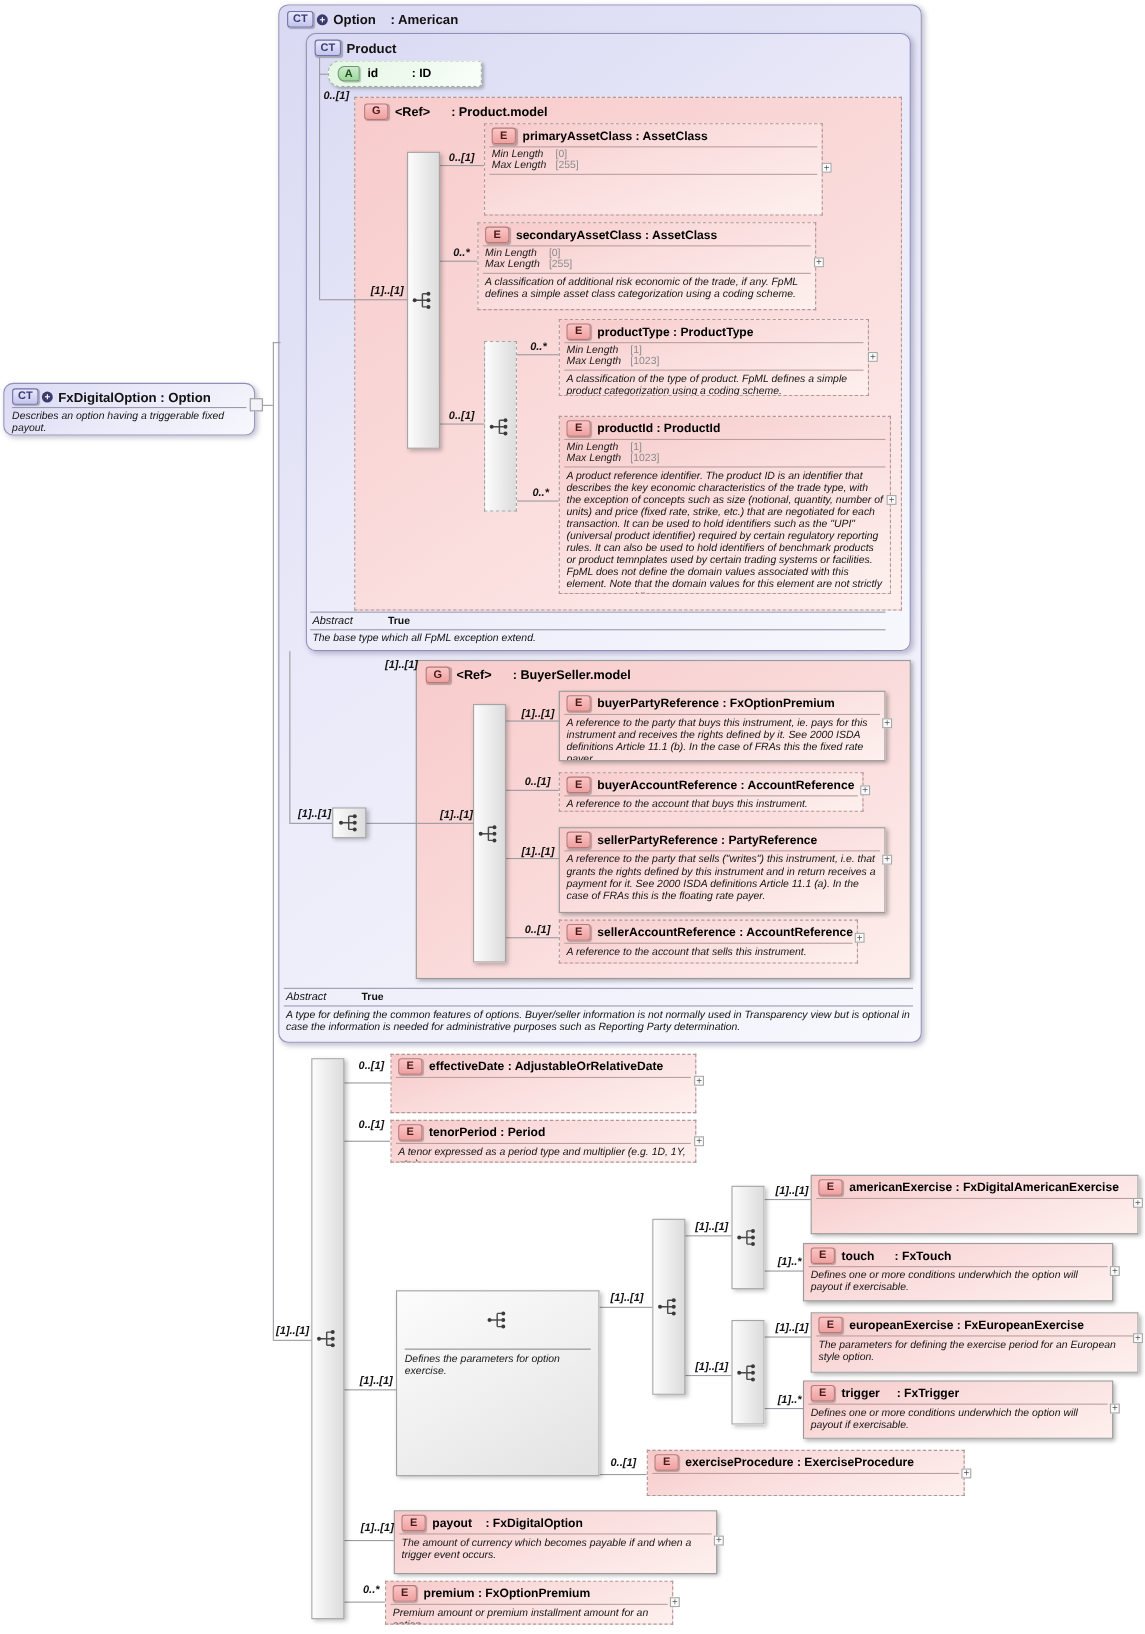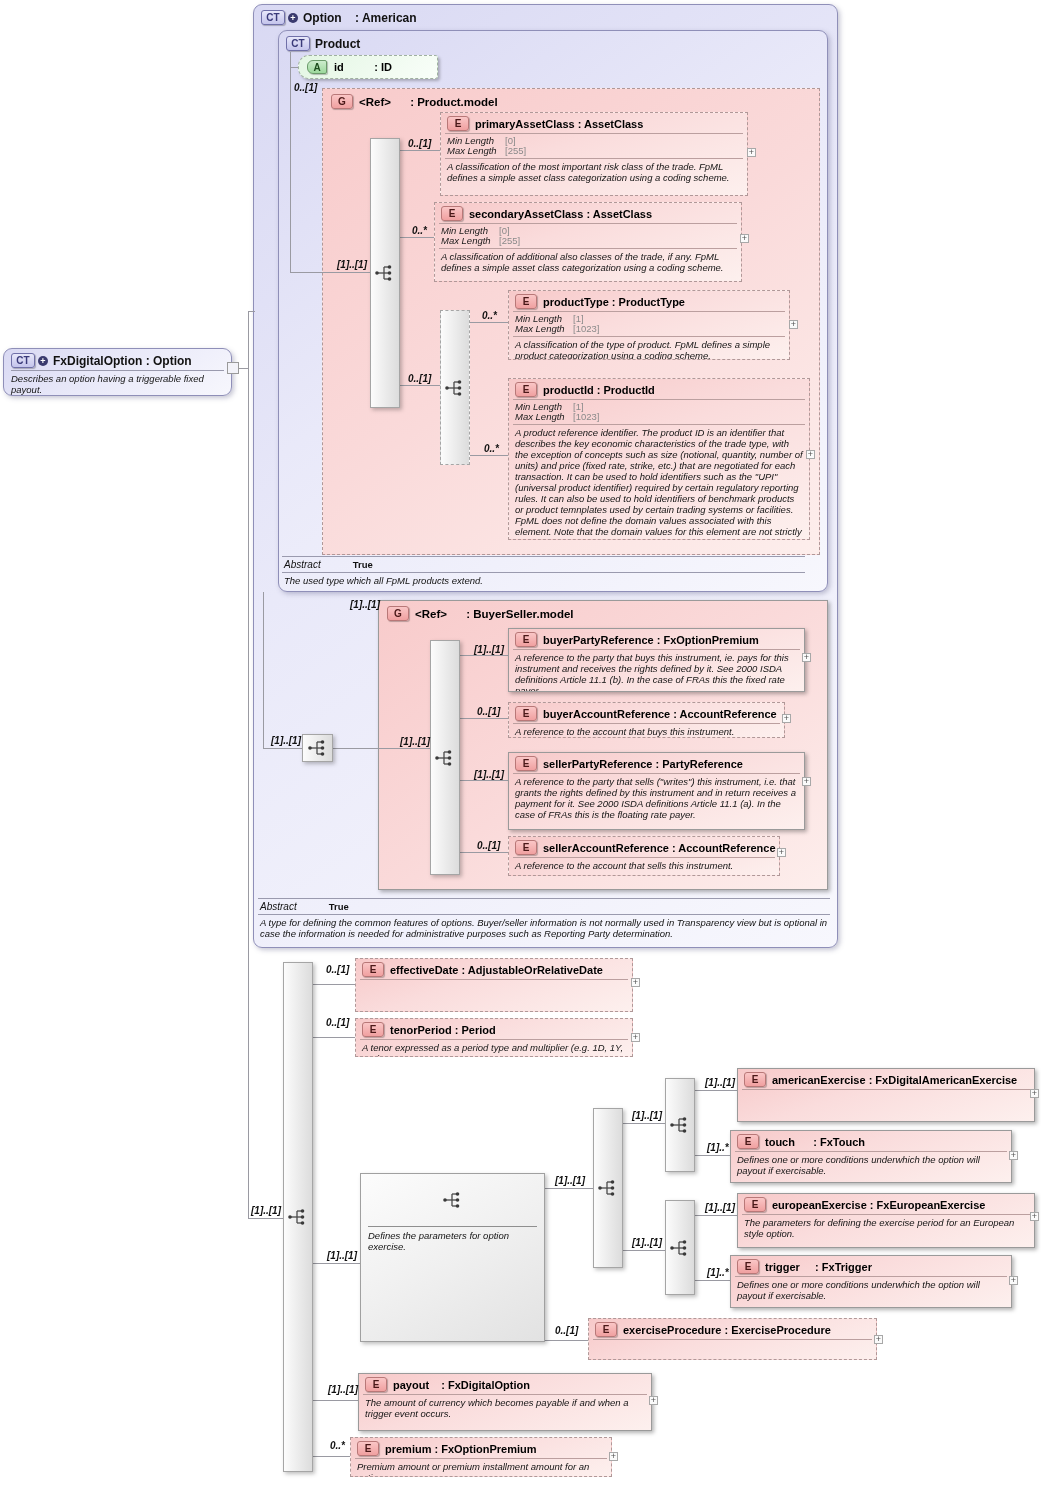--- a/index.html
+++ b/index.html
@@ -91,21 +91,21 @@
       <span class="badge ct">CT</span>
       <span class="t">Product</span>
     </div>
   </div>
 
   <div class="meta" style="left:282px;top:556px;width:523px">
     <div class="metal">
         <span class="ab">Abstract</span>
         <span class="tv">True</span>
       </div>
-    <div class="metad">The used type which all FpML products extend.</div>
+    <div class="metad">The base type which all FpML exception extend.</div>
   </div>
   <div class="meta" style="left:258px;top:898px;width:572px">
     <div class="metal">
         <span class="ab">Abstract</span>
         <span class="tv">True</span>
       </div>
     <div class="metad">A type for defining the common features of options. Buyer/seller information is not normally used in Transparency view but is optional in case the information is needed for administrative purposes such as Reporting Party determination.</div>
   </div>
 
   <div class="gbox dashed" style="left:322px;top:88px;width:498px;height:467px">
@@ -346,41 +346,40 @@
       <div class="frow">
           <span class="flab">Min Length</span>
           <span class="fval">[0]</span>
         </div>
       <div class="frow">
           <span class="flab">Max Length</span>
           <span class="fval">[255]</span>
         </div>
     </div>
     <div class="sep"></div>
-    <div class="edesc">A classification of the most important risk class of the trade. FpML defines a simple asset class categorization using a coding scheme.</div>
   </div>
 
   <div class="ebox dashed" style="left:434px;top:202px;width:308px;height:80px">
     <div class="hdrrow">
         <span class="badge e">E</span>
         <span class="ename">secondaryAssetClass : AssetClass</span>
       </div>
     <div class="sep"></div>
     <div class="facets">
       <div class="frow">
           <span class="flab">Min Length</span>
           <span class="fval">[0]</span>
         </div>
       <div class="frow">
           <span class="flab">Max Length</span>
           <span class="fval">[255]</span>
         </div>
     </div>
     <div class="sep"></div>
-    <div class="edesc">A classification of additional also classes of the trade, if any. FpML defines a simple asset class categorization using a coding scheme.</div>
+    <div class="edesc">A classification of additional risk economic of the trade, if any. FpML defines a simple asset class categorization using a coding scheme.</div>
   </div>
 
   <div class="ebox dashed" style="left:508px;top:290px;width:282px;height:70px">
     <div class="hdrrow">
         <span class="badge e">E</span>
         <span class="ename">productType : ProductType</span>
       </div>
     <div class="sep"></div>
     <div class="facets">
       <div class="frow">

